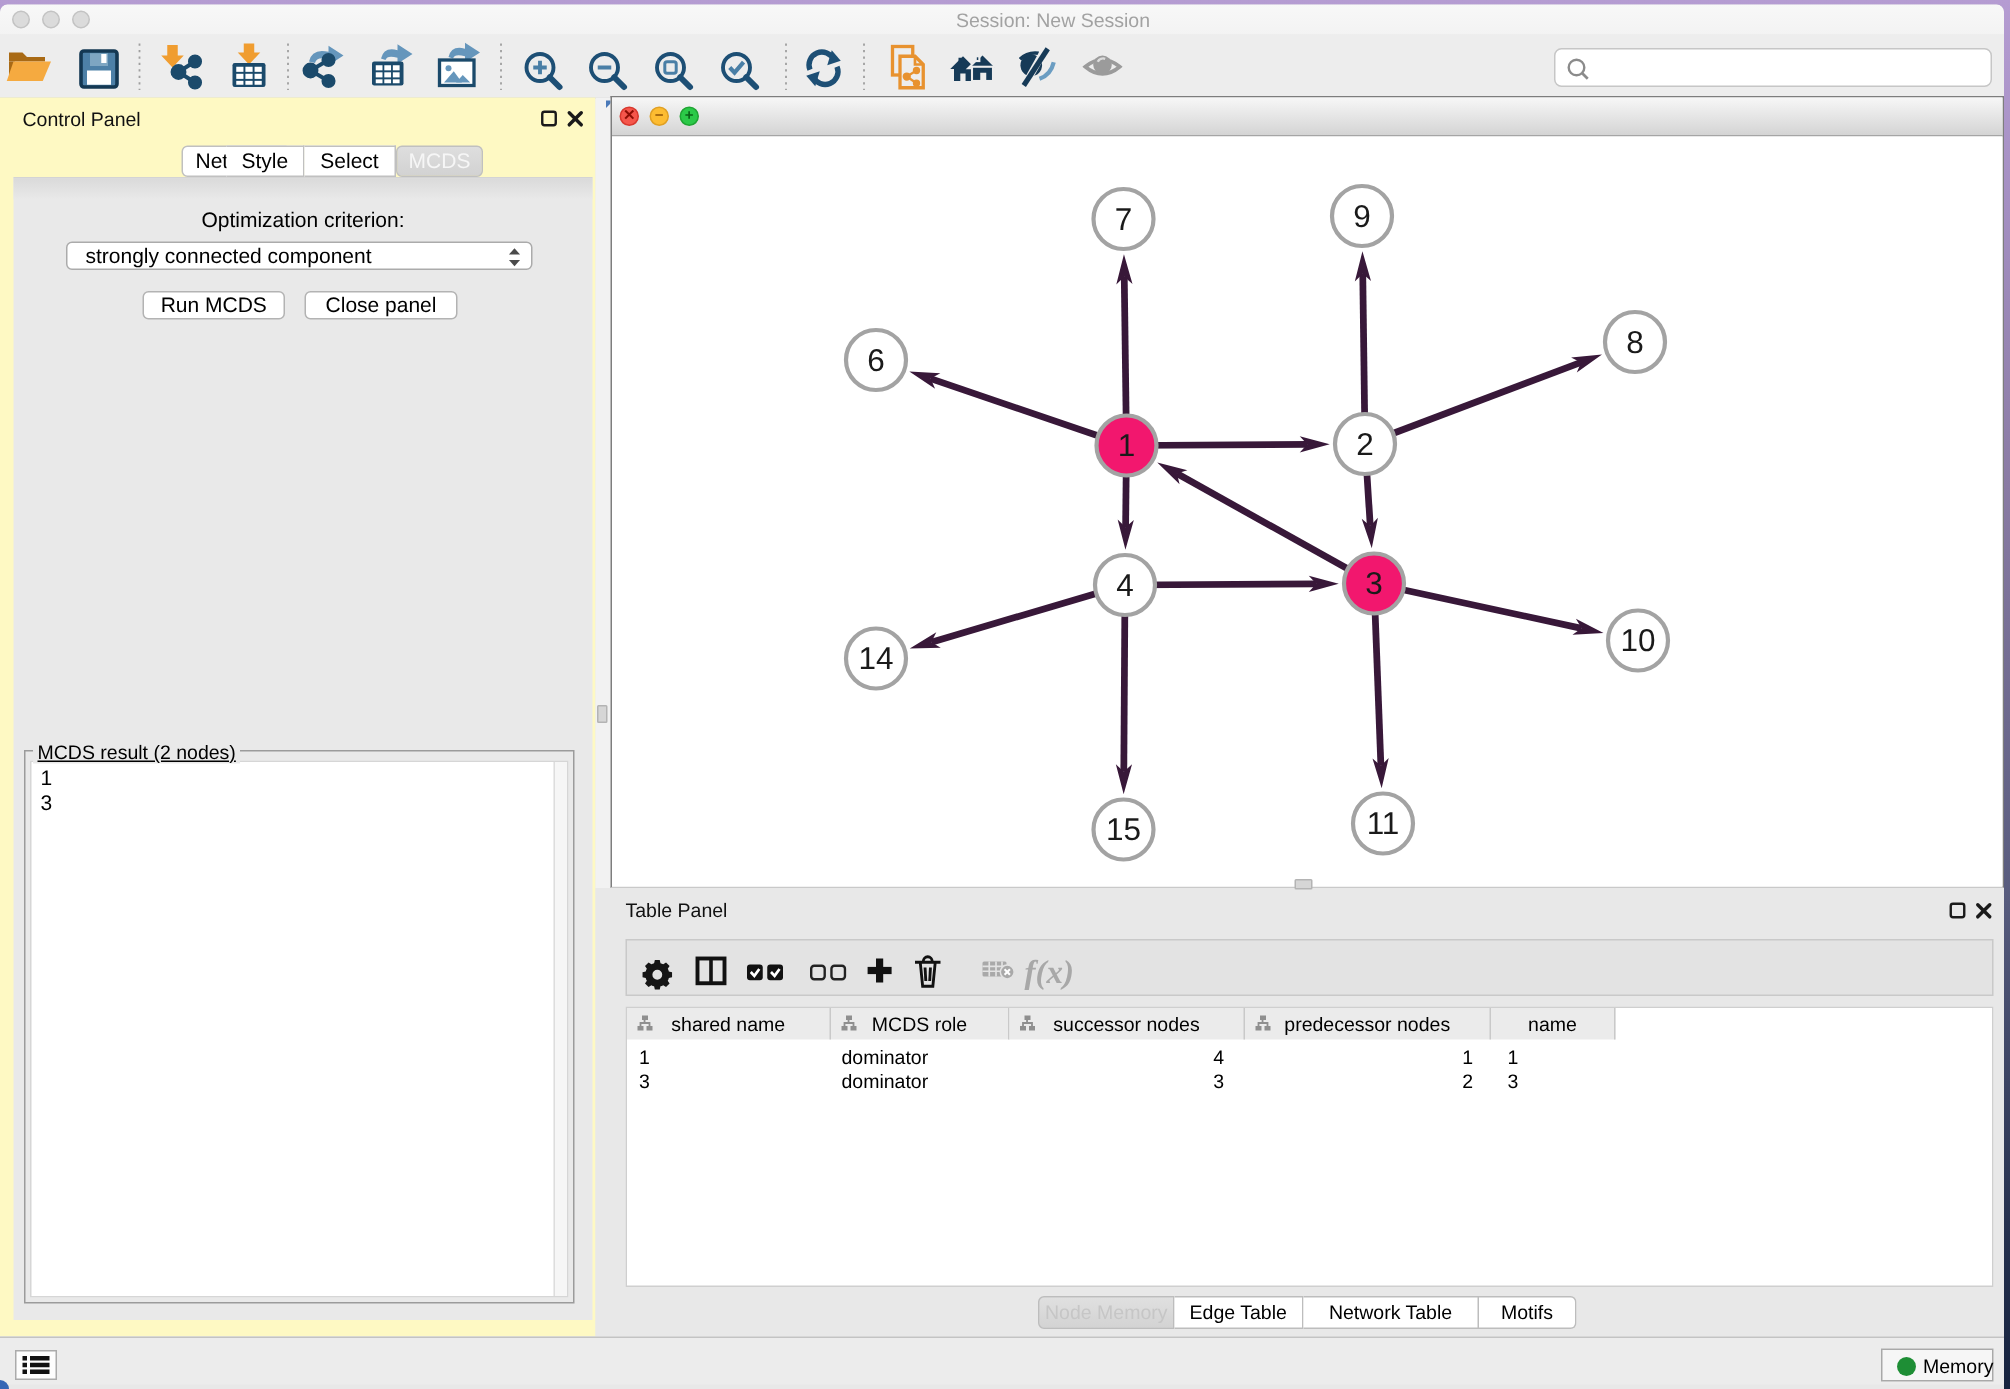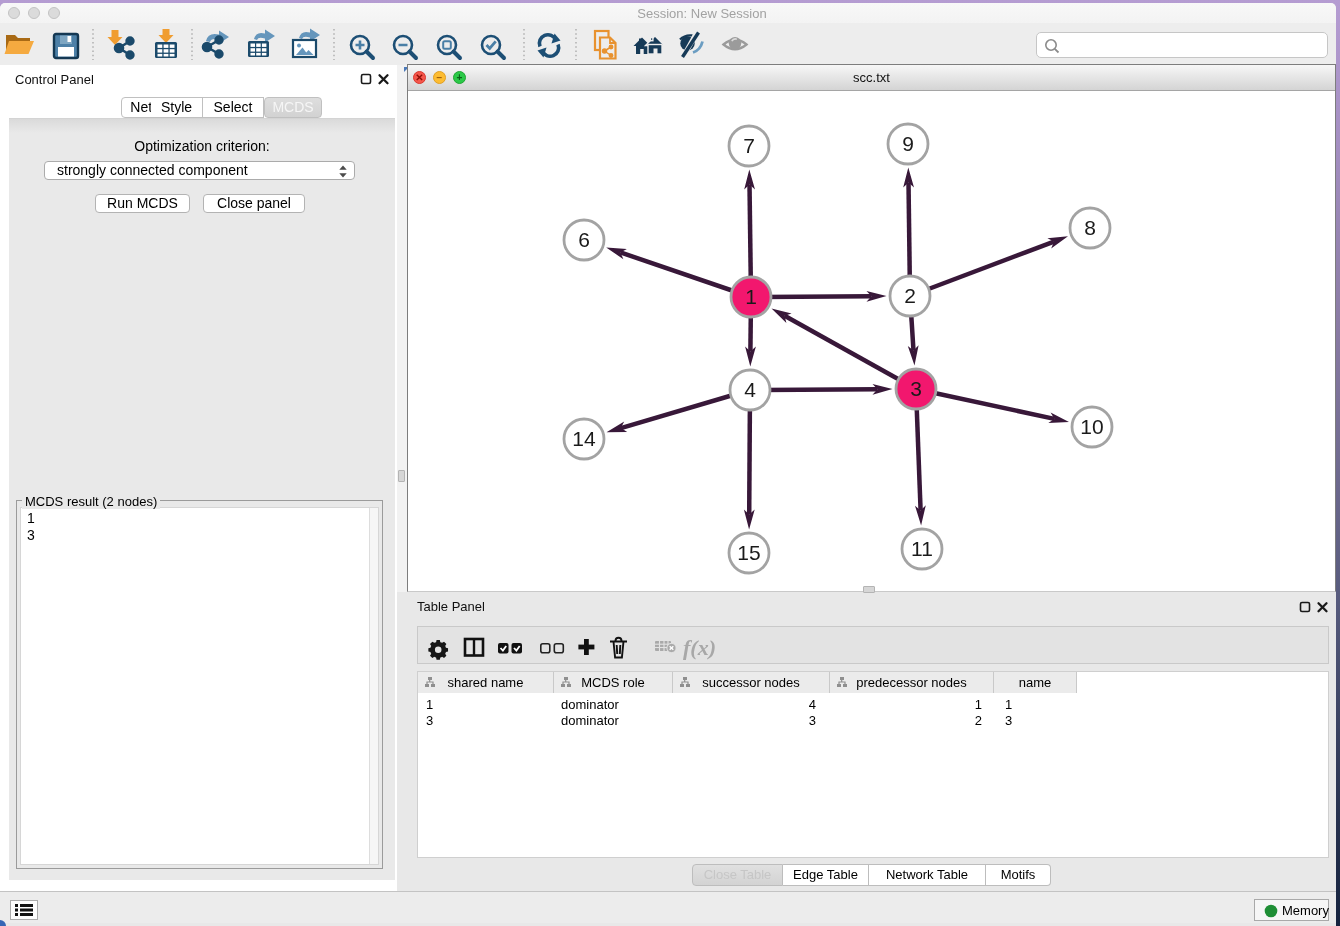--- a/index.html
+++ b/index.html
@@ -6,33 +6,33 @@
 svg { display:block; }
 html,body { width:1340px; height:926px; overflow:hidden; }
 body { font-family:"Liberation Sans", sans-serif; background:linear-gradient(#b59cd2 0%, #a48fc2 15%, #8a7ba4 35%, #575b7d 65%, #27324f 88%, #16233f 100%); }
 .win { position:absolute; left:0; top:3px; width:1336px; height:923px; background:#e8e8e8; border-radius:5px 5px 0 0; overflow:hidden; }
 .titlebar { position:absolute; left:0; top:0; width:100%; height:20px; background:linear-gradient(#f8f8f8,#f3f3f3); border-radius:5px 5px 0 0; }
 .tl { position:absolute; top:4px; width:12px; height:12px; border-radius:50%; background:#dbdbdb; border:1px solid #c3c3c3; }
 .title-txt { position:absolute; top:3px; left:0; width:100%; text-align:center; font-size:13px; color:#a2a2a2;margin-left:34px; }
 .toolbar { position:absolute; left:0; top:20px; width:100%; height:43px; background:#ededed; border-bottom:1px solid #cbcbcb; }
 .search { position:absolute; left:1036px; top:9px; width:292px; height:26px; background:#fff; border:1px solid #c6c6c6; border-radius:5px; }
 
-.cp { position:absolute; left:0; top:62px; width:397px; height:826px; background:#ffffff; }
+.cp { position:absolute; left:0; top:62px; width:397px; height:826px; background:#fef9c3; }
 .cp-head { position:absolute; left:15px; top:7px; font-size:13px; color:#111; }
 .panel-ic { position:absolute; top:8px; }
 .tabs { position:absolute; left:81px; top:32px; height:21px; }
 .tab { position:absolute; top:0; height:21px; background:#fff; border:1px solid #c0c0c0; font-size:14px; color:#000; text-align:center; line-height:19px; }
 .tab.sel { background:linear-gradient(#dedede,#d2d2d2); color:#f6f6f6; border-radius:4px; border:1px solid #c0c0c0; }
 .cp-body { position:absolute; left:9px; top:53px; width:386px; height:762px; background:#e9e9e9; border-top:1px solid #d4d4d4; }
 .cp-body:before { content:""; position:absolute; left:0; top:0; width:100%; height:14px; background:linear-gradient(#dadada,#e9e9e9); }
 .opt-label { position:absolute; left:0; top:19px; width:100%; text-align:center; font-size:14px; color:#000; }
 .dropdown { position:absolute; left:35px; top:42px; width:311px; height:19px; background:#fff; border:1px solid #ababab; border-radius:4px; font-size:14px; line-height:17px; padding-left:12px; color:#000; }
 .btn { position:absolute; top:75px; height:19px; background:#fff; border:1px solid #b3b3b3; border-radius:4px; font-size:14px; color:#000; text-align:center; line-height:17px; }
 .fieldset { position:absolute; left:7px; top:381px; width:367px; height:369px; border:1px solid #9b9b9b; }
-.legend { position:absolute; left:5px; top:-7px; background:#e9e9e9; padding:0 3px; font-size:13px; color:#000; z-index:2; }
+.legend { position:absolute; left:5px; top:-7px; background:#e9e9e9; padding:0 3px; font-size:13px; color:#000; z-index:2;text-decoration:underline; }
 .resultbox { position:absolute; left:3px; top:6px; right:3px; bottom:3px; background:#fff; border:1px solid #d6d6d6; font-size:14px; line-height:17px; padding:2px 0 0 6px; color:#000; }
 .scrolltrack { position:absolute; right:0px; top:0px; bottom:0px; width:9px; background:#f6f6f6; border-left:1px solid #ddd; }
 
 .frame { position:absolute; left:407px; top:61px; width:929px; height:528px; border:1px solid #7d7d7d; border-bottom:1px solid #c9c9c9; background:#fff; }
 .frame-tb { position:absolute; left:0; top:0; width:100%; height:26px; background:linear-gradient(#f7f7f7,#d4d4d4); border-bottom:1px solid #a5a5a5; }
 .frame-title { position:absolute; top:5px; width:100%; text-align:center; font-size:13px; color:#111; }
 .light { position:absolute; top:6px; width:13px; height:13px; border-radius:50%; font-size:10px; font-weight:bold; text-align:center; line-height:12px; }
 .canvas { position:absolute; left:0; top:26px; width:927px; height:500px; background:#fff; }
 
 .tp { position:absolute; left:397px; top:589px; width:939px; height:299px; background:#e8e8e8; }
@@ -239,21 +239,20 @@
       </div>
     </div>
   </div>
   <div style="position:absolute; left:397px; top:62px; width:10px; height:527px; background:#f2f2f2;"></div>
   <div style="position:absolute; left:404px; top:64px; width:0; height:0; border-left:5px solid #4a79b8; border-bottom:5px solid transparent;"></div>
   <div class="frame">
     <div class="frame-tb">
       <div class="light" style="left:5px; background:#f5564b; border:1px solid #d8382e; color:#8c0d04;">✕</div>
       <div class="light" style="left:25px; background:#fdbc31; border:1px solid #e0a023; color:#9a5d0a;">−</div>
       <div class="light" style="left:45px; background:#2bc948; border:1px solid #1fa533; color:#0a6218;">+</div>
-      <div class="frame-title">scc.txt</div>
     </div>
     <div class="canvas" id="canvas">
       <svg width="927" height="500" viewBox="0 0 927 500">
         <g stroke="#381839" stroke-width="4.5">
           <line x1="343" y1="206" x2="341.5" y2="93.5"></line>
           <line x1="343" y1="206" x2="212.4" y2="161.4"></line>
           <line x1="343" y1="206" x2="463.5" y2="205.2"></line>
           <line x1="343" y1="206" x2="342.4" y2="260.5"></line>
           <line x1="508" y1="298" x2="376.6" y2="224.7"></line>
           <line x1="502" y1="205" x2="500.5" y2="91.5"></line>
@@ -398,21 +397,21 @@
       <div class="trow" style="left:255px; top:25px; width:143px; text-align:right;">4</div>
       <div class="trow" style="left:412px; top:25px; width:152px; text-align:right;">1</div>
       <div class="trow" style="left:587px; top:25px;">1</div>
       <div class="trow" style="left:8px; top:41px;">3</div>
       <div class="trow" style="left:143px; top:41px;">dominator</div>
       <div class="trow" style="left:255px; top:41px; width:143px; text-align:right;">3</div>
       <div class="trow" style="left:412px; top:41px; width:152px; text-align:right;">2</div>
       <div class="trow" style="left:587px; top:41px;">3</div>
     </div>
     <div class="btabs" style="left:295px;">
-      <div class="btab sel" style="left:0; width:91px">Close Table</div>
+      <div class="btab sel" style="left:0; width:91px">Node Memory</div>
       <div class="btab" style="left:91px; width:86px; border-left:none">Edge Table</div>
       <div class="btab" style="left:177px; width:117px; border-left:none">Network Table</div>
       <div class="btab" style="left:294px; width:65px; border-left:none; border-radius:0 4px 4px 0;">Motifs</div>
     </div>
   </div>
   <div class="status">
     <div class="sbtn">
       <svg width="26" height="18" viewBox="0 0 26 18" style="position:absolute;left:0;top:0;">
         <g fill="#111">
           <rect x="4" y="3" width="3" height="3"></rect>

